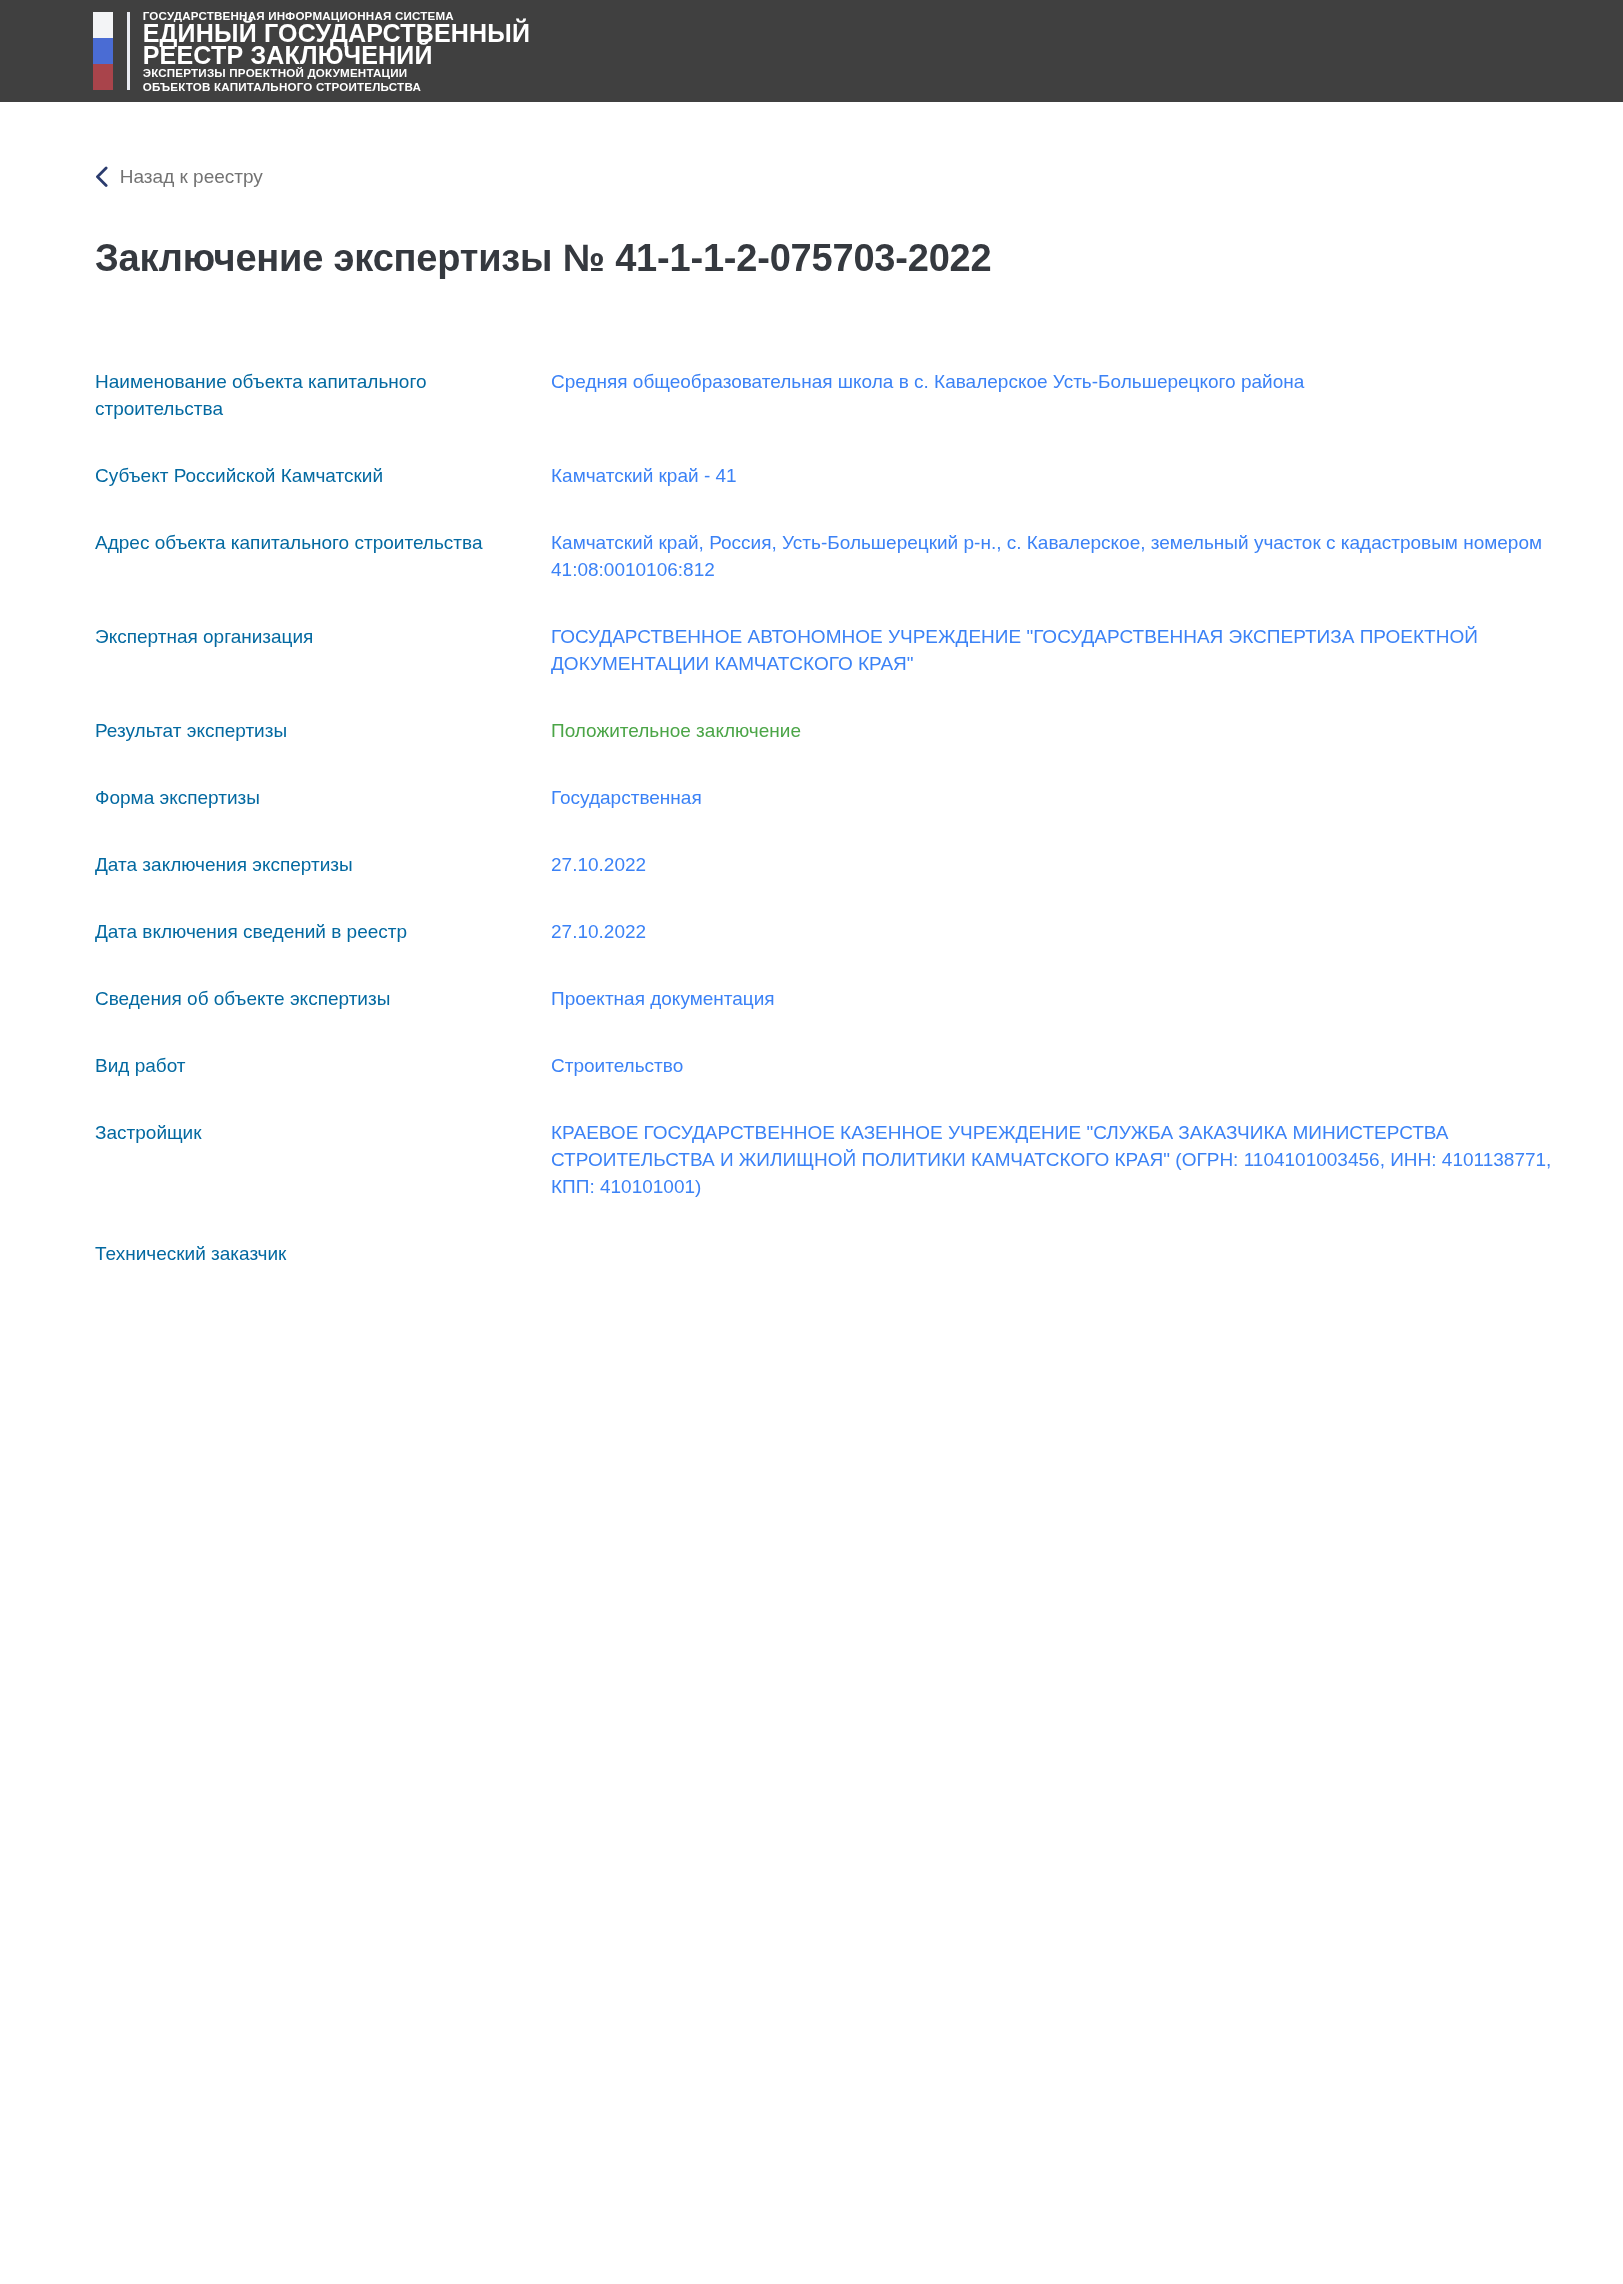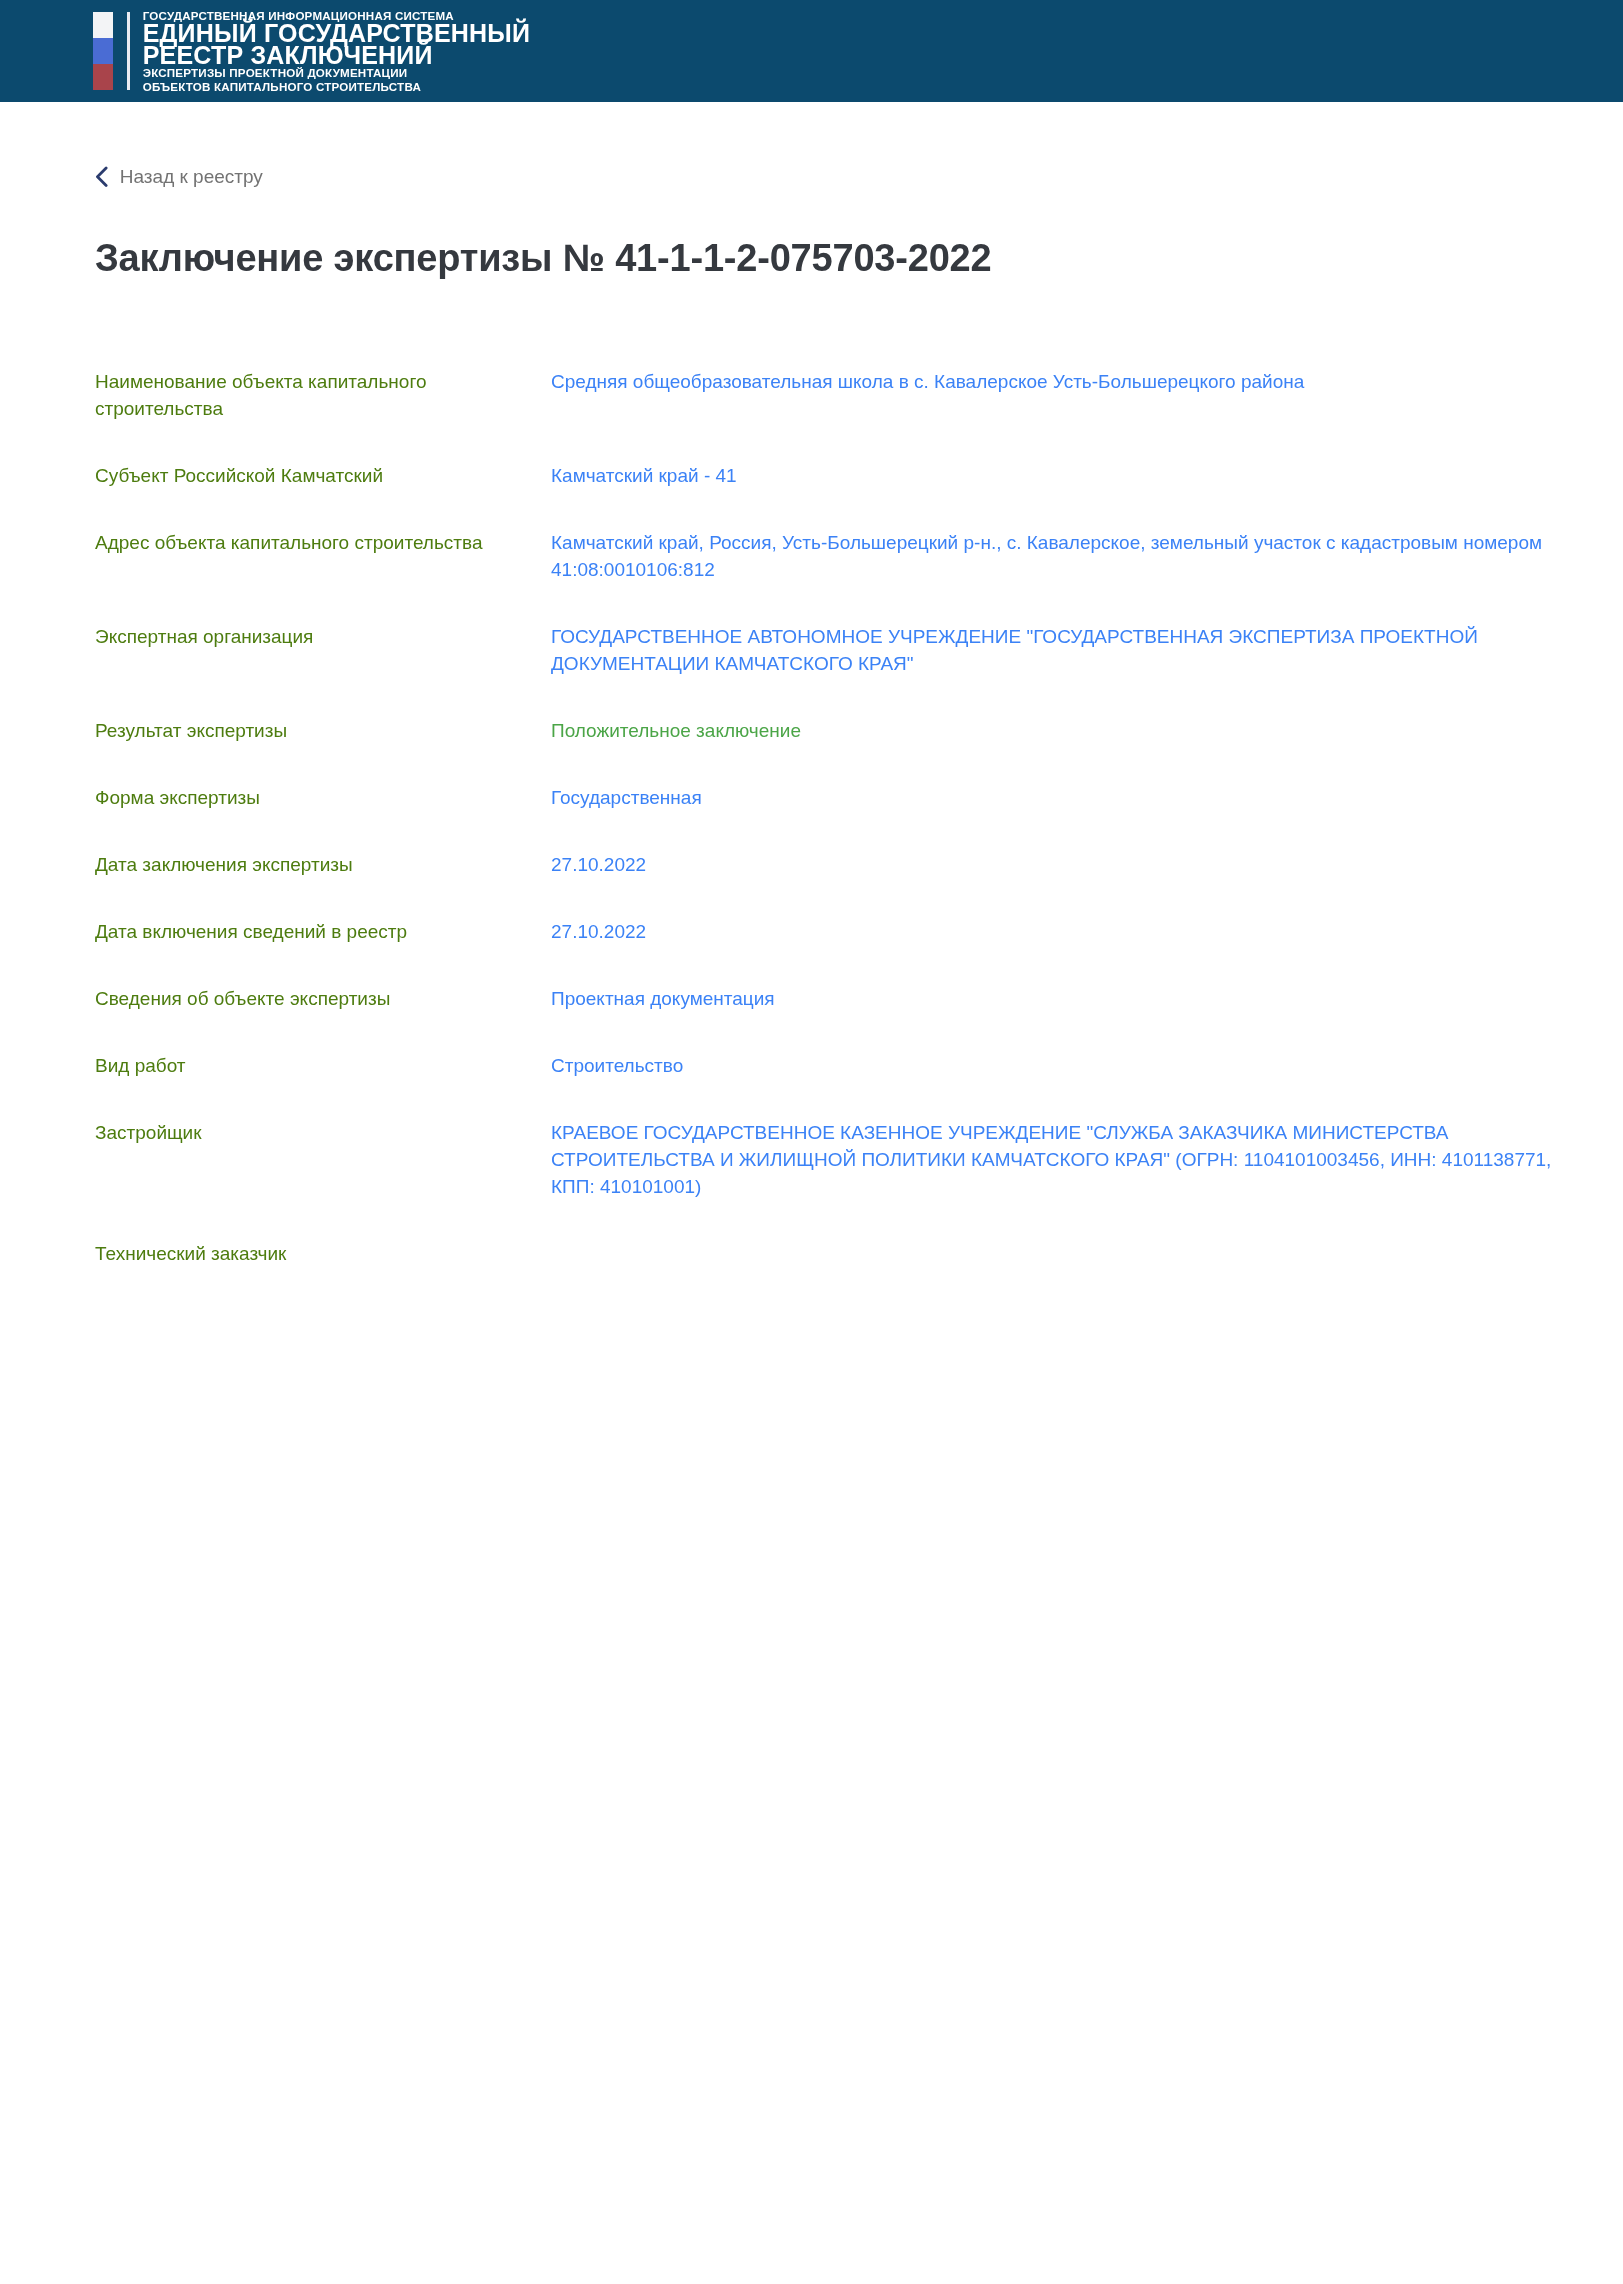--- a/index.html
+++ b/index.html
@@ -5,21 +5,21 @@
   * { box-sizing: border-box; margin: 0; padding: 0; }
   html, body {
     width: 1623px; height: 2284px;
     background: #ffffff;
     font-family: "Liberation Sans", sans-serif;
     color: #3f444a;
   }
   
   .banner {
     width: 100%; height: 102px;
-    background: #0c4a6e;
+    background: #404040;
     display: flex; align-items: center;
     padding-left: 93px;
   }
   .flag { width: 20px; height: 78px; display: flex; flex-direction: column; }
   .flag .stripe { flex: 1; }
   .stripe-white { background: #f3f4f6; }
   .stripe-blue  { background: #4a6cd4; }
   .stripe-red   { background: #a9444b; }
   .banner-divider { width: 2.5px; height: 78px; background: #e9ebf2; margin: 0 13.2px 0 14px; }
   .banner-text { display: flex; flex-direction: column; justify-content: center; color: #ffffff; }
@@ -41,21 +41,21 @@
     color: #35393f;
   }
   .fields { margin-top: 88px; }
   .field-row {
     display: grid;
     grid-template-columns: 456px 1fr;
     margin-bottom: 40px;
     font-size: 19px; line-height: 27px;
   }
   .field-row .label {
-    color: #4d7c0f;
+    color: #0369a1;
     font-weight: 500;
     padding-right: 58px;
   }
   .field-row .value { color: #3b82f6; }
   .field-row .value.positive { color: #4ba547; }
 </style>
 </head>
 <body>
 
 <header class="banner">

